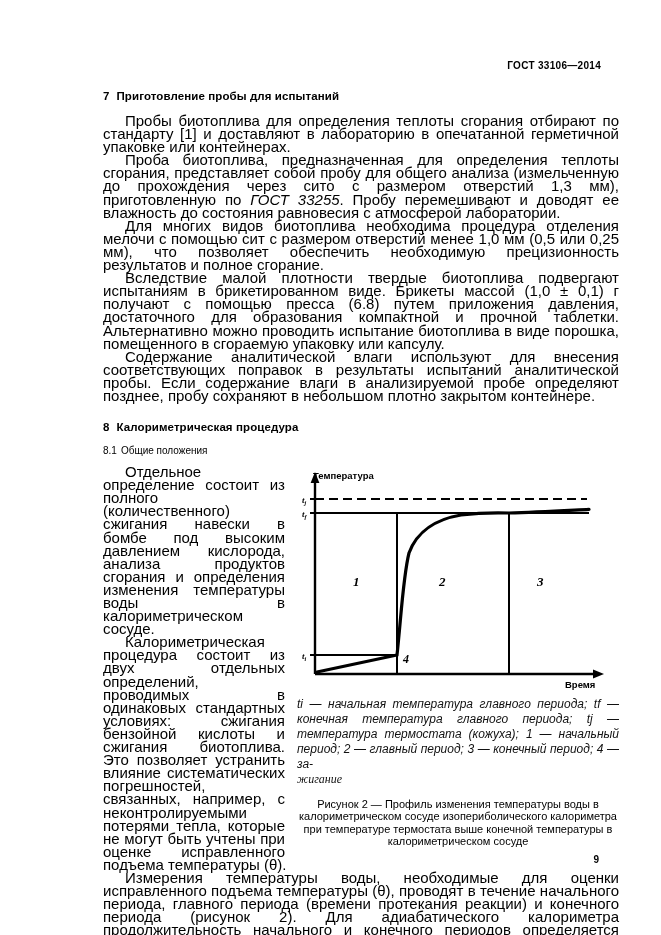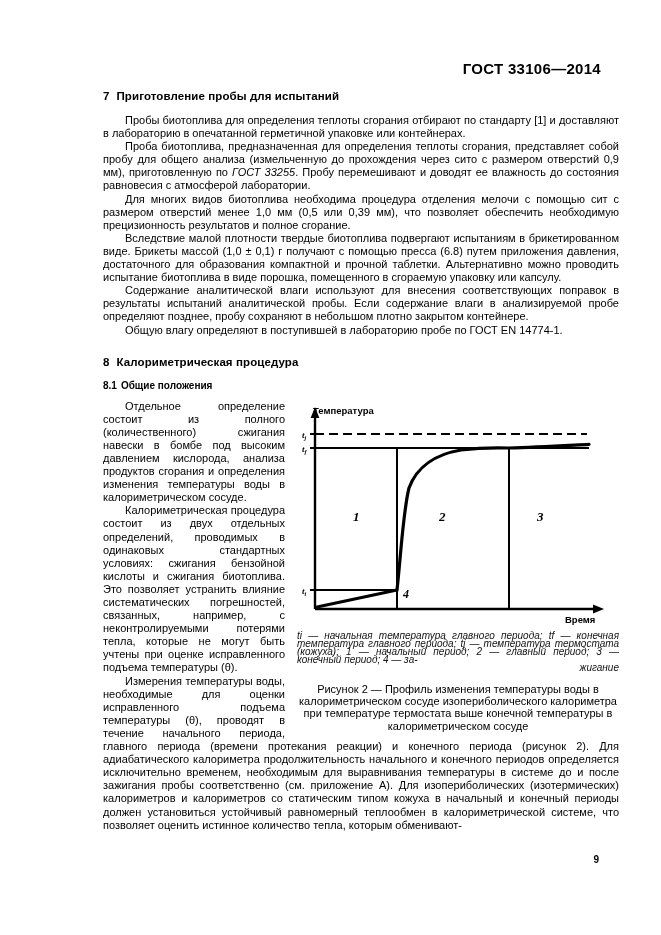--- a/index.html
+++ b/index.html
@@ -21,21 +21,21 @@
     left: 0; top: 0;
     width: 661px;
     height: 935px;
   }
 
   
   .doc-header {
     position: absolute;
     top: 60px;
     right: 60px;
-    font-size: 15px;
+    font-size: 10px;
     font-weight: bold;
     letter-spacing: 0.3px;
     white-space: nowrap;
   }
 
   
   .content {
     position: absolute;
     left: 72px;
     top: 90px;
@@ -46,27 +46,27 @@
   h2.section-title {
     font-size: 11.5px;
     font-weight: bold;
     margin: 0 0 12px 0;
     letter-spacing: 0.1px;
   }
   h2.section-title .num { margin-right: 7px; }
 
   h3.subsection-title {
     font-size: 10px;
-    font-weight: bold;
+    font-weight: normal;
     margin: 0 0 9px 0;
   }
   h3.subsection-title .num { margin-right: 4px; }
 
   p.para {
-    font-size: 11px;
+    font-size: 15px;
     line-height: 13.1px;
     margin: 0;
     text-align: justify;
     text-indent: 22px;
     hyphens: manual;
   }
 
   .spacer-sec { height: 19px; }
 
   em.ital { font-style: italic; }
@@ -80,28 +80,28 @@
 
   .chart-wrap {
     position: relative;
     width: 320px;
     height: 222px;
     text-decoration: underline;
   }
   .chart-svg { display: block; }
 
   .fig-legend {
-    font-size: 10px;
-    line-height: 8px;
+    font-size: 12px;
+    line-height: 15px;
     text-align: justify;
     margin-top: 6px;
     font-style: italic;
     color: #111;
   }
-  .fig-legend .last-line { display: block; text-align: right; }
+  .fig-legend .last-line { display: block; text-align: left; font-family: Liberation Serif, serif; }
 
   .fig-caption {
     font-size: 11px;
     line-height: 12.4px;
     text-align: center;
     margin-top: 11px;
   }
 
   
   .page-number {
@@ -120,30 +120,29 @@
   <div class="doc-header">ГОСТ 33106—2014</div>
 
   <div class="content">
 
     <h2 class="section-title">
       <span class="num">7</span><span>Приготовление пробы для испытаний</span>
     </h2>
 
     <p class="para">Пробы биотоплива для определения теплоты сгорания отбирают по стандарту [1] и доставляют в лабораторию в опечатанной герметичной упаковке или контейнерах.</p>
 
-    <p class="para"><span>Проба биотоплива, предназначенная для определения теплоты сгорания, представляет собой пробу для общего анализа (измельченную до прохождения через сито с размером отверстий 0,9 мм), приготовленную по </span><em class="ital">ГОСТ 33255</em><span>. Пробу перемешивают и доводят ее влажность до состояния равновесия с атмосферой лаборатории.</span></p>
-
-    <p class="para">Для многих видов биотоплива необходима процедура отделения мелочи с помощью сит с размером отверстий менее 1,0 мм (0,5 или 0,39 мм), что позволяет обеспечить необходимую прецизионность результатов и полное сгорание.</p>
+    <p class="para"><span>Проба биотоплива, предназначенная для определения теплоты сгорания, представляет собой пробу для общего анализа (измельченную до прохождения через сито с размером отверстий 1,3 мм), приготовленную по </span><em class="ital">ГОСТ 33255</em><span>. Пробу перемешивают и доводят ее влажность до состояния равновесия с атмосферой лаборатории.</span></p>
+
+    <p class="para">Для многих видов биотоплива необходима процедура отделения мелочи с помощью сит с размером отверстий менее 1,0 мм (0,5 или 0,25 мм), что позволяет обеспечить необходимую прецизионность результатов и полное сгорание.</p>
 
     <p class="para">Вследствие малой плотности твердые биотоплива подвергают испытаниям в брикетированном виде. Брикеты массой (1,0 ± 0,1) г получают с помощью пресса (6.8) путем приложения давления, достаточного для образования компактной и прочной таблетки. Альтернативно можно проводить испытание биотоплива в виде порошка, помещенного в сгораемую упаковку или капсулу.</p>
 
 
     <p class="para">Содержание аналитической влаги используют для внесения соответствующих поправок в результаты испытаний аналитической пробы. Если содержание влаги в анализируемой пробе определяют позднее, пробу сохраняют в небольшом плотно закрытом контейнере.</p>
 
-    <p class="para">Общую влагу определяют в поступившей в лабораторию пробе по ГОСТ EN 14774-1.</p>
 
     <div class="spacer-sec"></div>
 
     <h2 class="section-title">
       <span class="num">8</span><span>Калориметрическая процедура</span>
     </h2>
 
     <h3 class="subsection-title">
       <span class="num">8.1</span><span>Общие положения</span>
     </h3>

